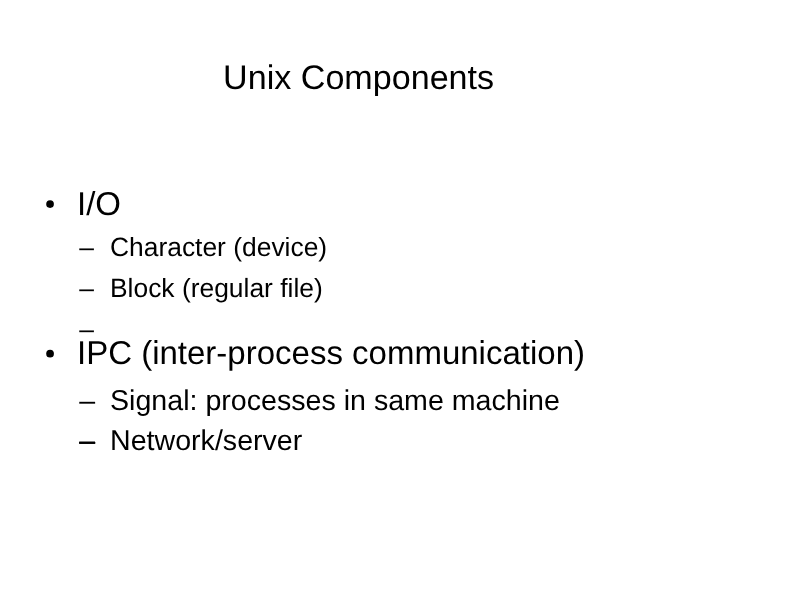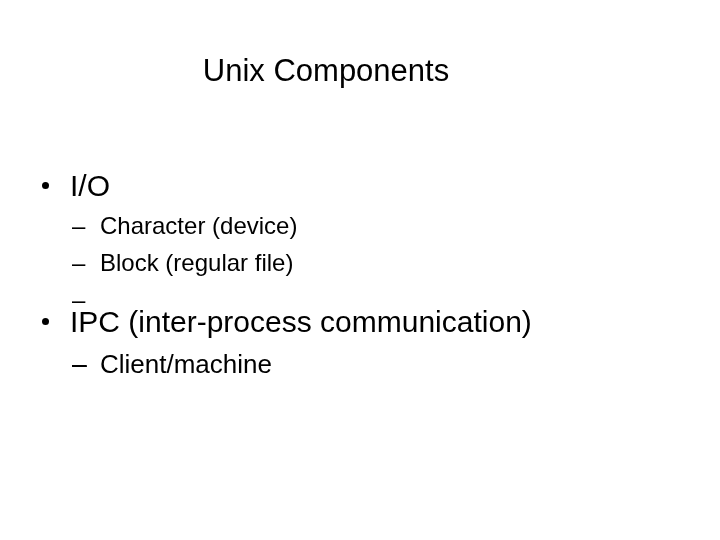--- a/index.html
+++ b/index.html
@@ -140,31 +140,32 @@
 
       <div class="lvl1">
         <span class="dot"></span>
         <span>IPC (inter-process communication)</span>
       </div>
 
       <div class="spacer-ipc-sub"></div>
 
       <div class="lvl2">
         <span class="dash">–</span>
+        <span>Signal: processes in same machine</span>
       </div>
 
       <div class="lvl2">
         <span class="dash">–</span>
       </div>
 
       <div class="lvl2">
         <span class="dash">–</span>
       </div>
 
       <div class="lvl2">
         <span class="dash">–</span>
-        <span>Client/machine</span>
+        <span>Network/server</span>
       </div>
 
     </div>
 
   </div>
 </div>
 
 </body></html>

